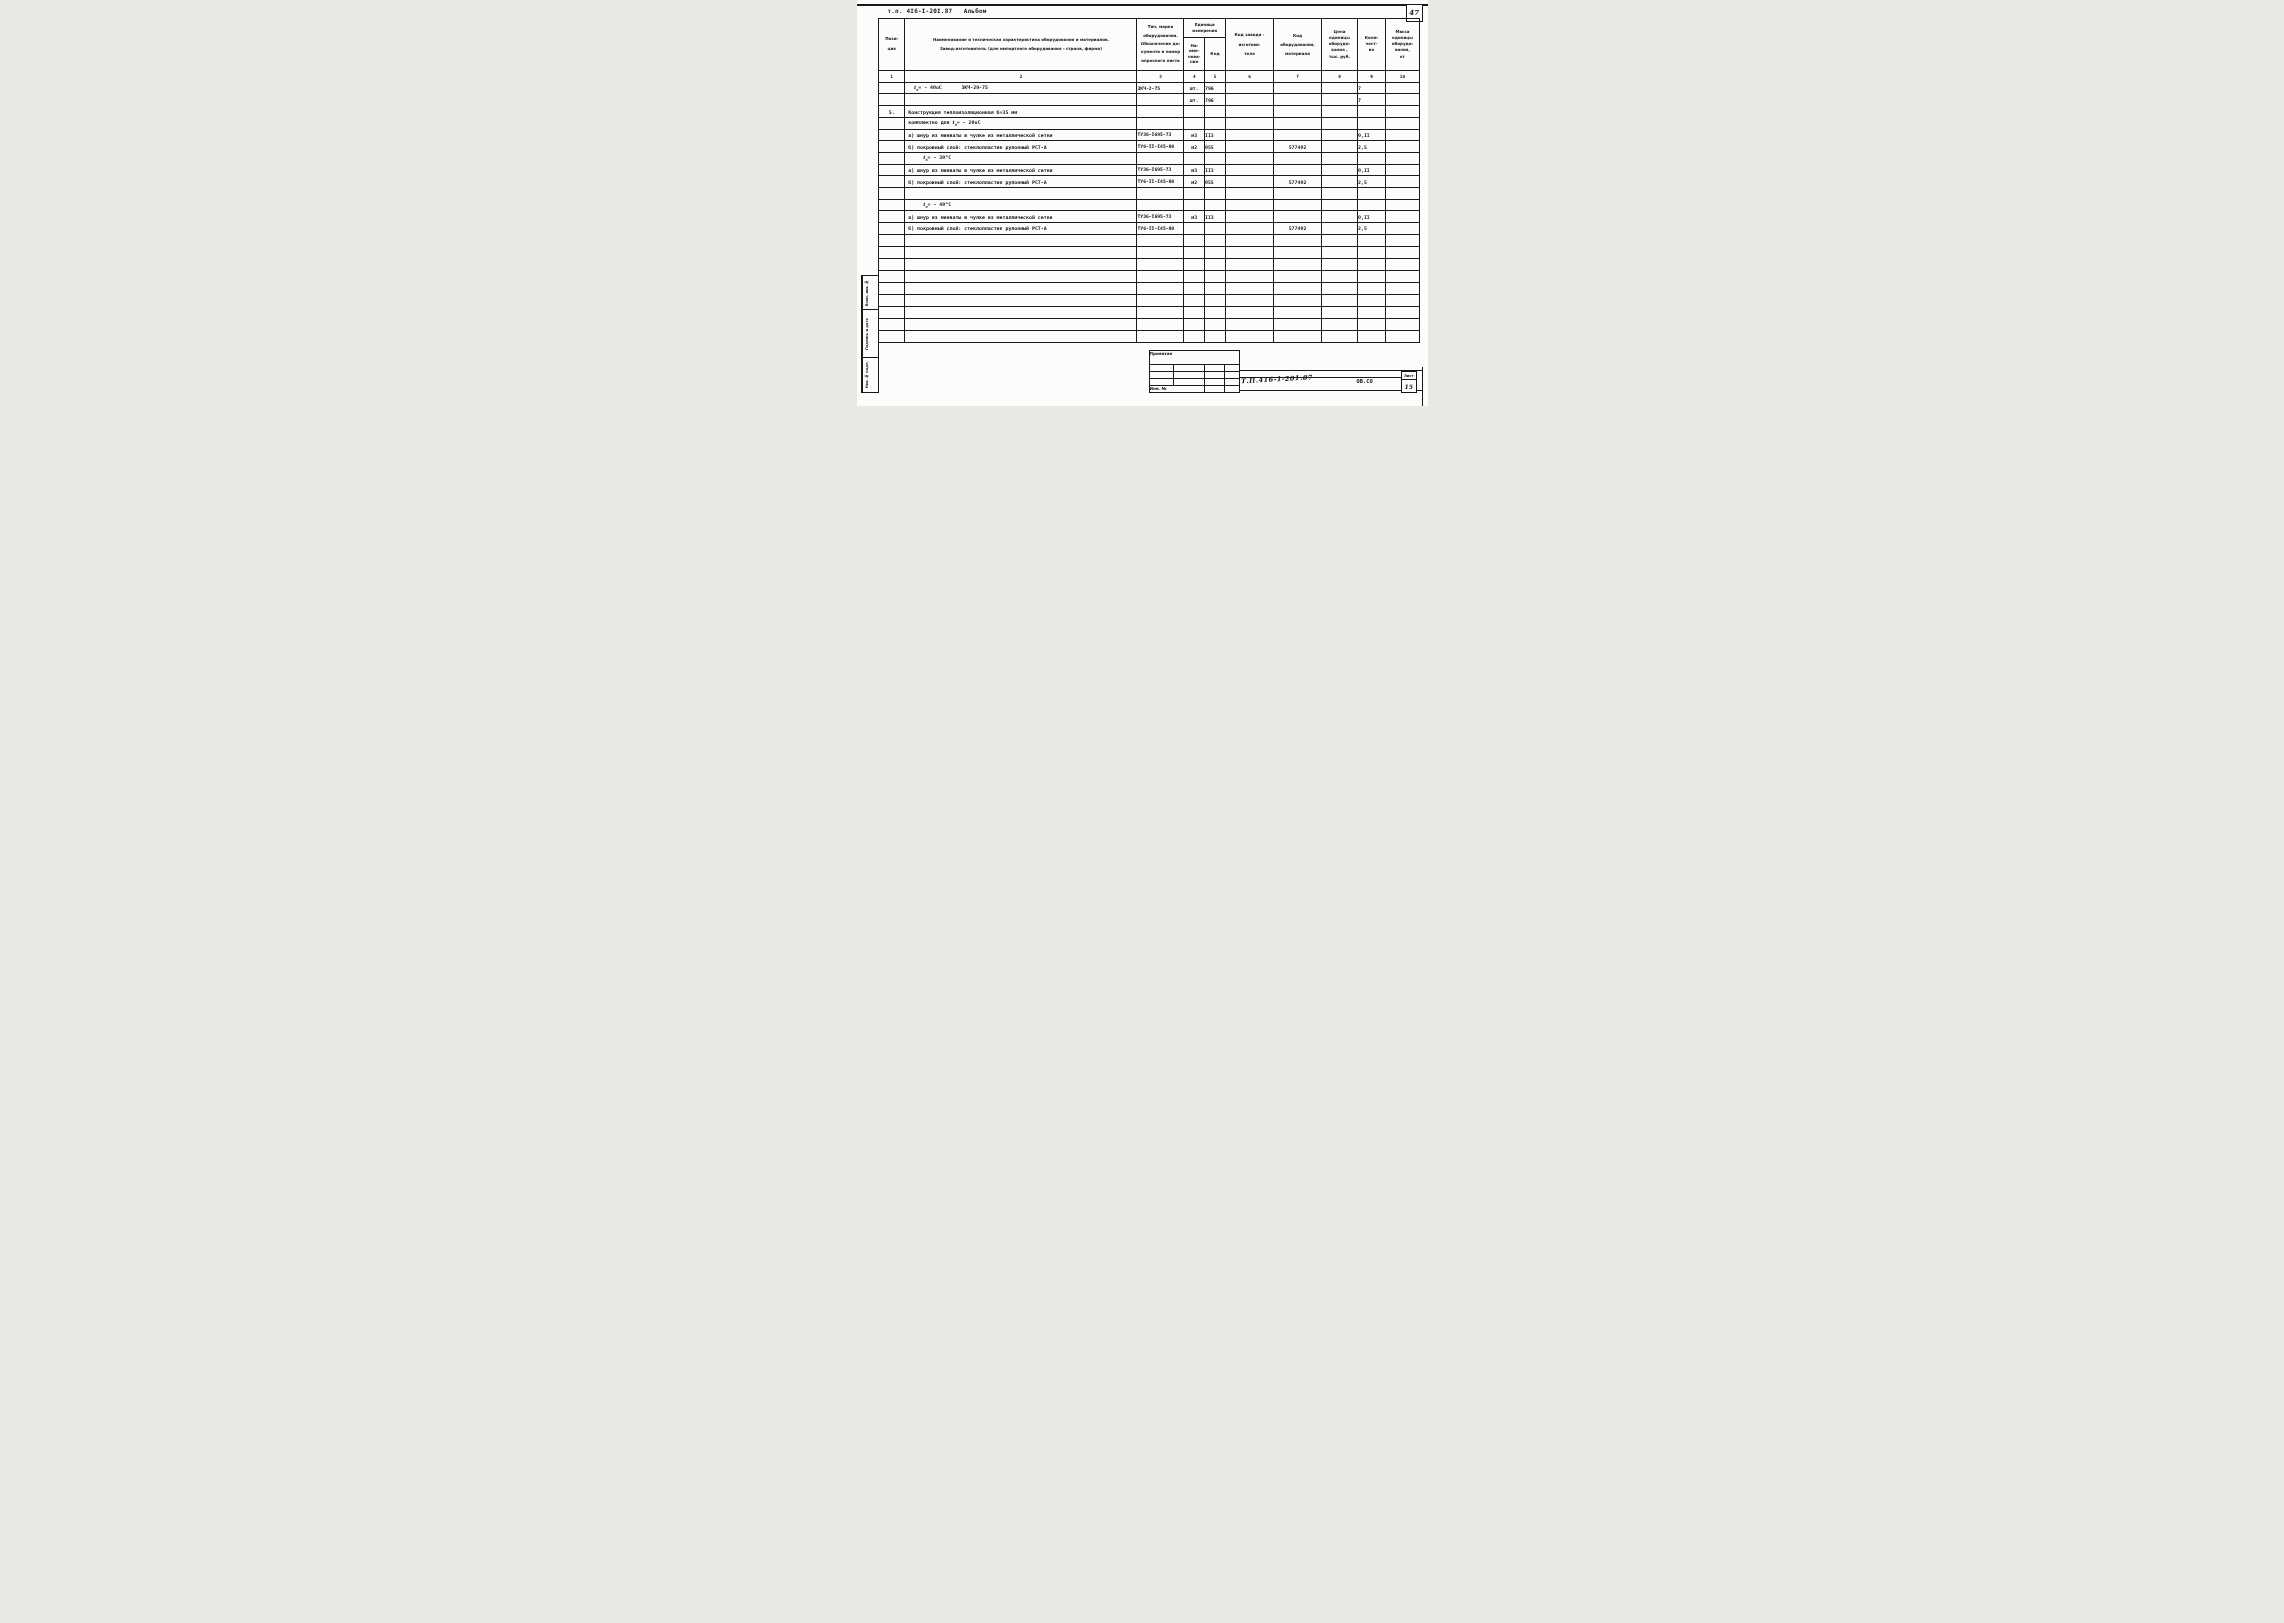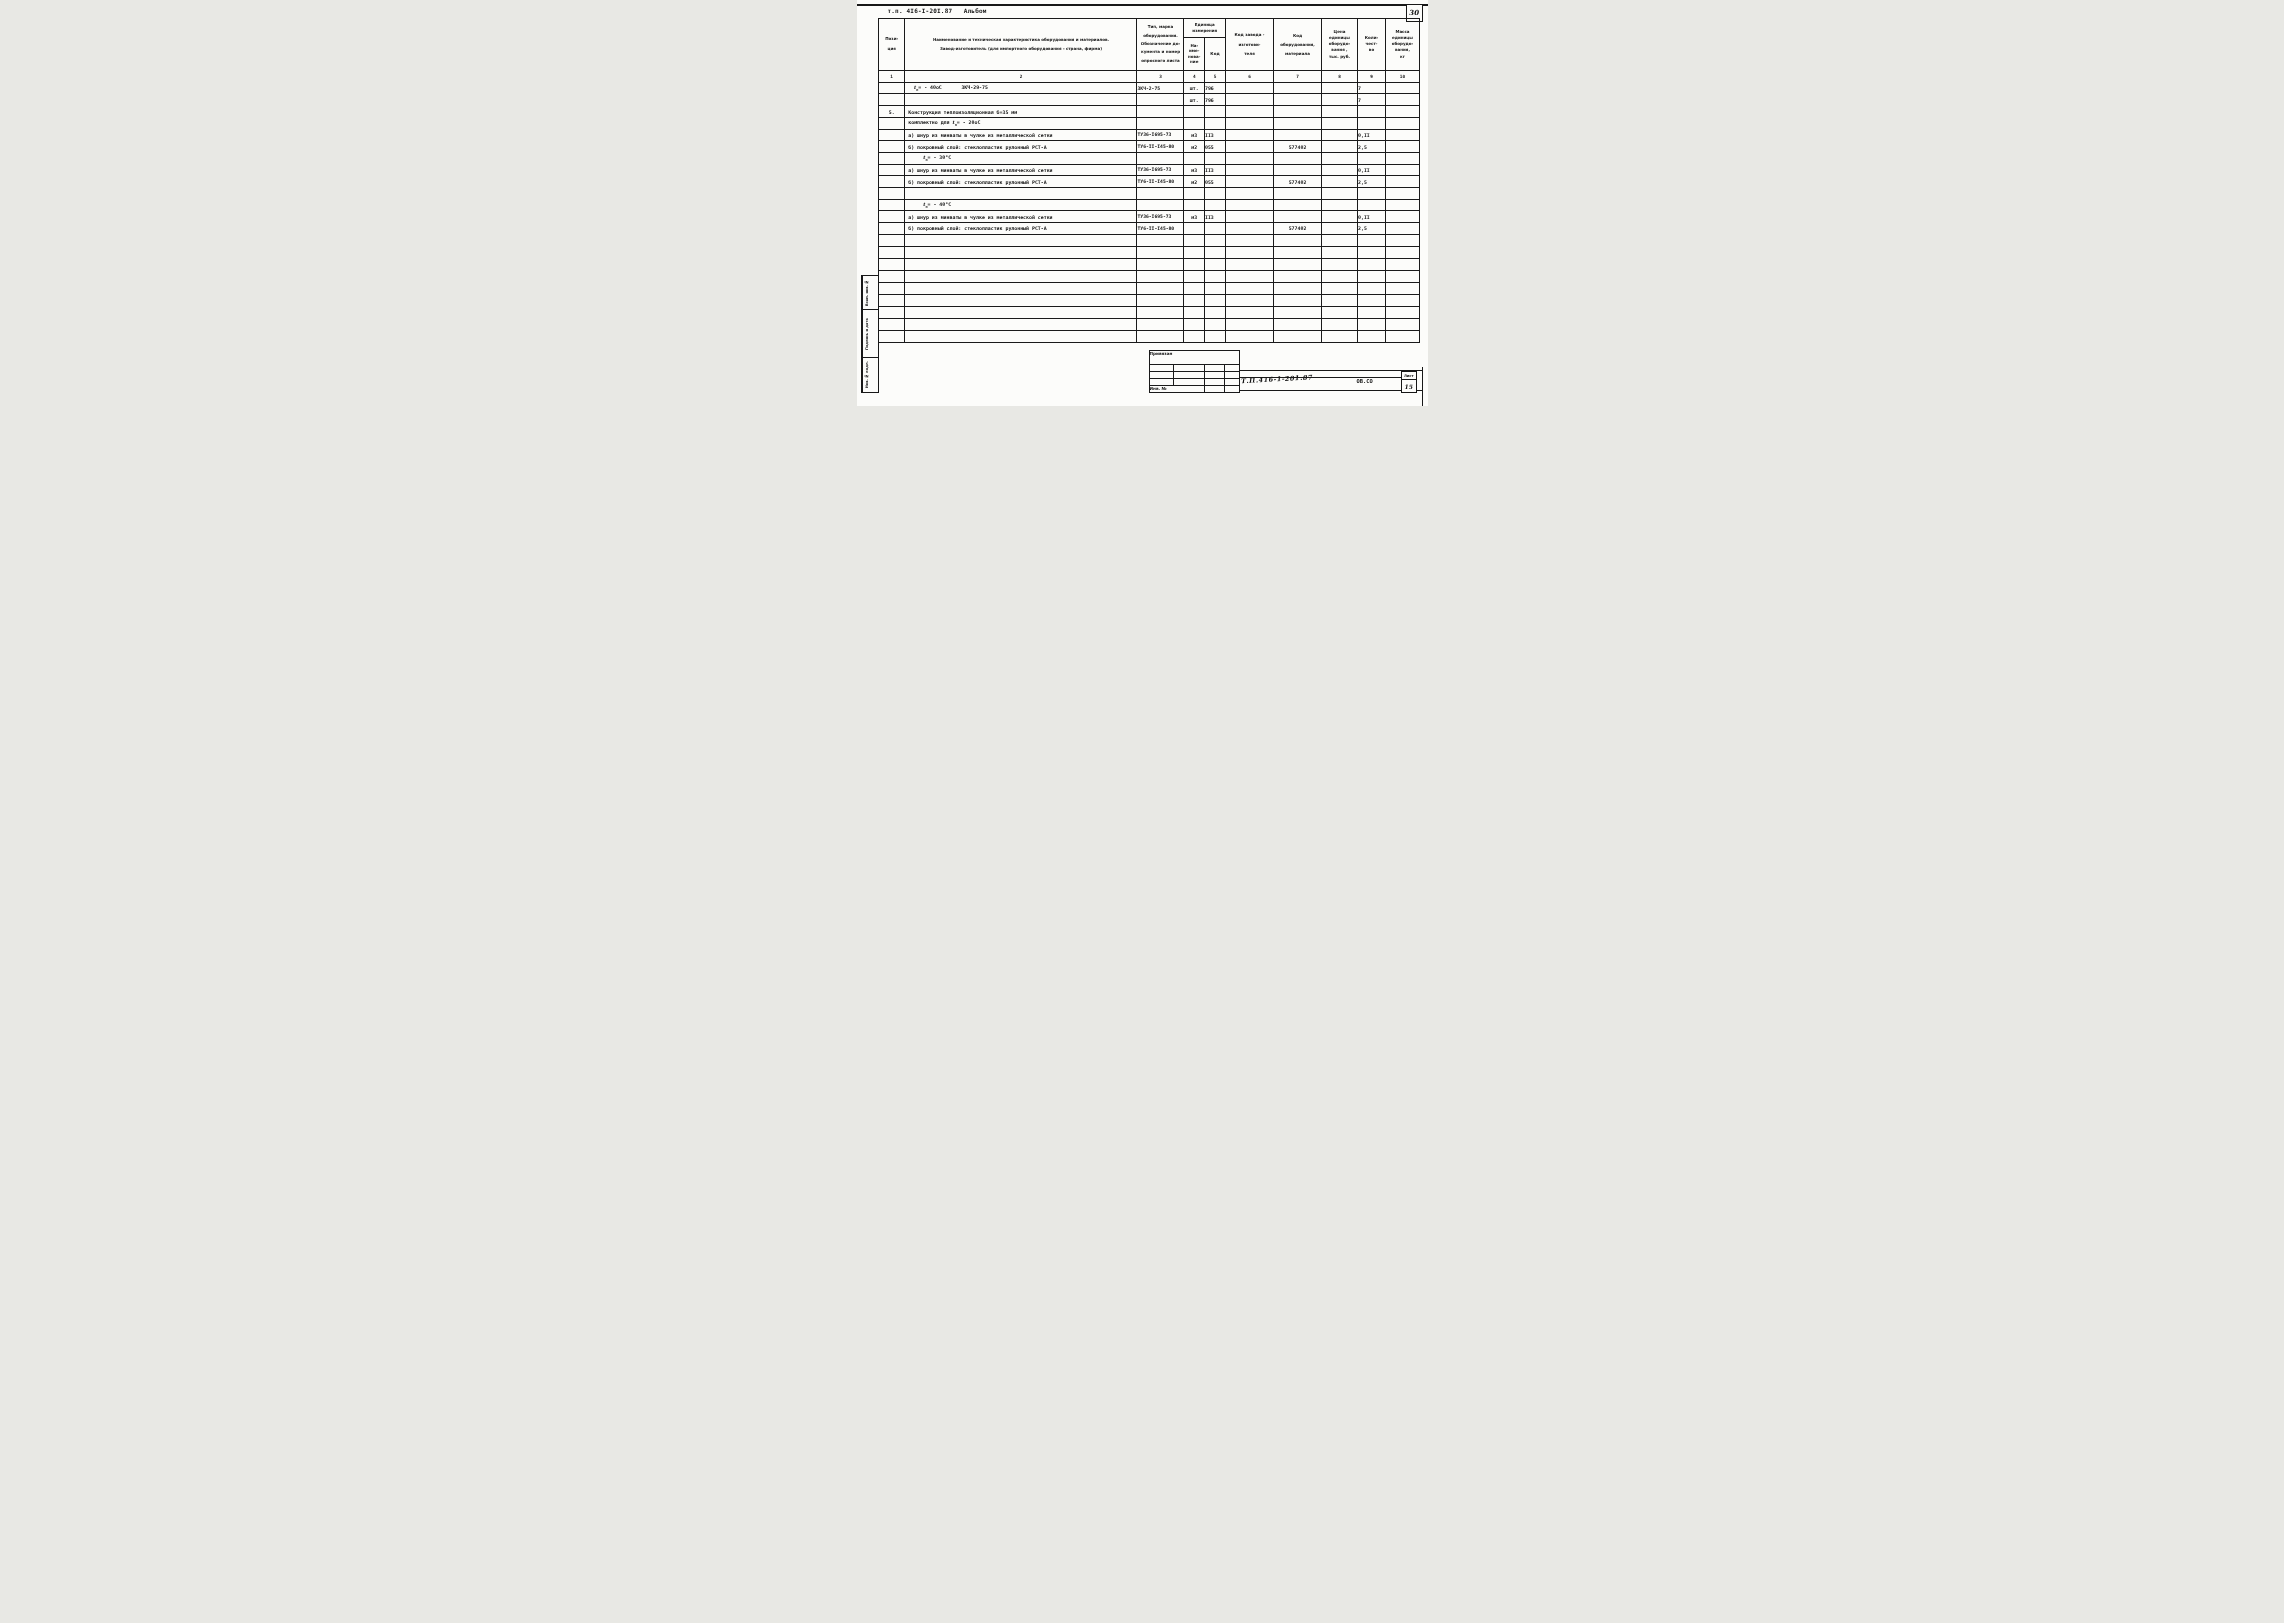--- a/index.html
+++ b/index.html
@@ -85,21 +85,21 @@
   .dept-code{position:absolute; left:500px; top:378px; font:bold 5.4px "DejaVu Sans Mono", monospace;}
 </style>
 </head>
 <body>
 
 <div class="sheet">
 
   <div class="hline" style="left:0;top:4.2px;width:571px;height:1.4px;"></div>
   <div class="page-title">т.п. 4I6-I-20I.87   Альбом</div>
   <div class="pagenum-box">
-    <span class="hand">30</span>
+    <span class="hand">47</span>
   </div>
 
   <div class="spec-table-wrap">
     <table class="spec">
       <colgroup>
         <col style="width:26.6px">
           <col style="width:232px">
           <col style="width:47px">
         <col style="width:20.5px">
           <col style="width:21px">

